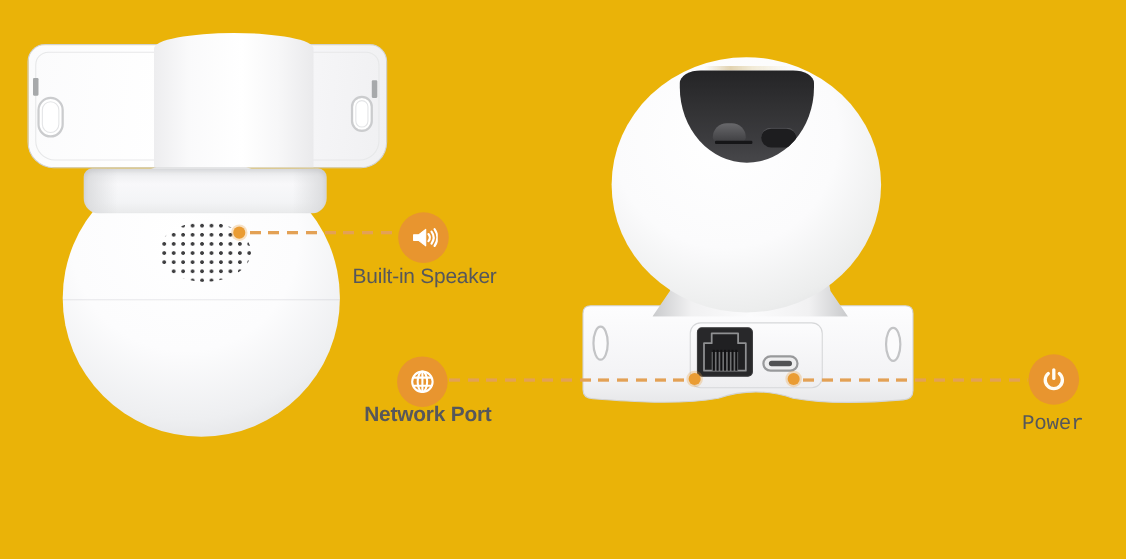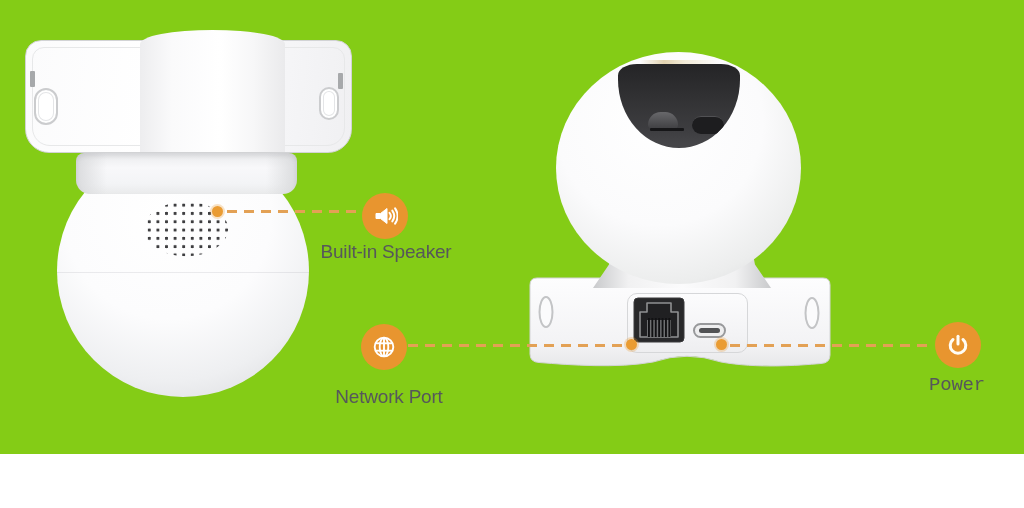--- a/index.html
+++ b/index.html
@@ -1,17 +1,17 @@
 <!DOCTYPE html>
 <html><head>
 <meta charset="utf-8">
 <style>
   html,body{margin:0;padding:0;background:#fff;}
   #stage{
-    position:relative;width:1024px;height:454px;background:#84cc16;overflow:hidden;
+    position:relative;width:1024px;height:508px;background:#eab308;overflow:hidden;
     font-family:"Liberation Sans",sans-serif;
   }
   #stage *{position:absolute;box-sizing:border-box;}
 
   
   .sphere-front{
     left:57px;top:145px;width:252px;height:252px;border-radius:50%;overflow:hidden;
     background:radial-gradient(circle at 44% 28%, #ffffff 0%, #fcfcfd 45%, #eeeff1 72%, #dcdde0 92%, #d2d3d6 100%);
   }
   .sphere-seam{left:0;top:127px;width:100%;height:1px;background:rgba(150,152,158,0.18);}
@@ -90,21 +90,21 @@
   .callout-label{z-index:22;color:#56575B;font-size:19px;letter-spacing:-0.2px;text-align:center;white-space:nowrap;}
 
   .dot-speaker{left:212px;top:206px;}
   .line-speaker{left:227px;top:210px;width:134px;}
   .icon-speaker{left:362px;top:193px;}
   .label-speaker{left:296px;top:241px;width:180px;}
 
   .icon-network{left:361px;top:324px;}
   .line-network{left:408px;top:344px;width:219px;}
   .dot-network{left:626px;top:339px;}
-  .label-network{left:309px;top:386px;width:160px;}
+  .label-network{left:309px;top:367px;width:160px;font-weight:bold;}
 
   .dot-power{left:716px;top:339px;}
   .line-power{left:730px;top:344px;width:204px;}
   .icon-power{left:935px;top:322px;}
   .label-power{left:907px;top:374px;width:100px;font-family:Liberation Mono, monospace;}
 </style>
 </head>
 <body>
 
 <div id="stage">

